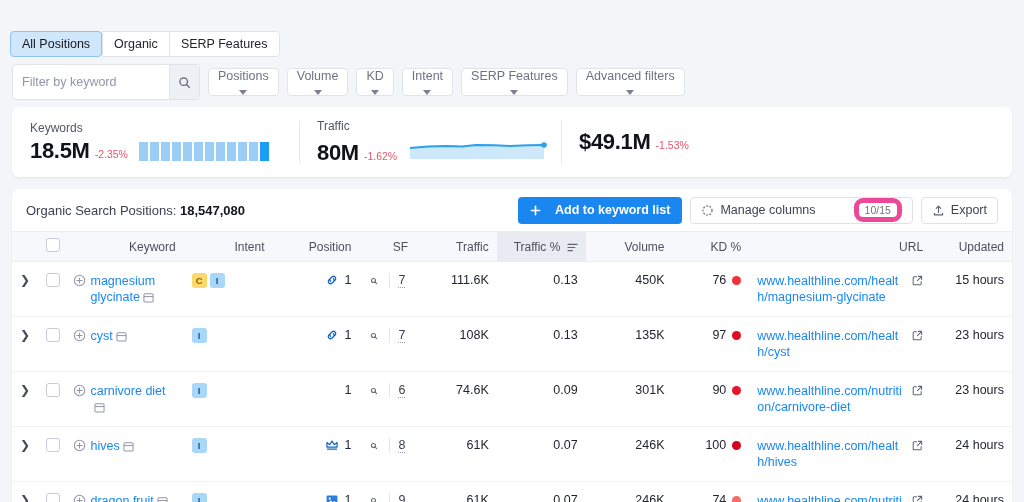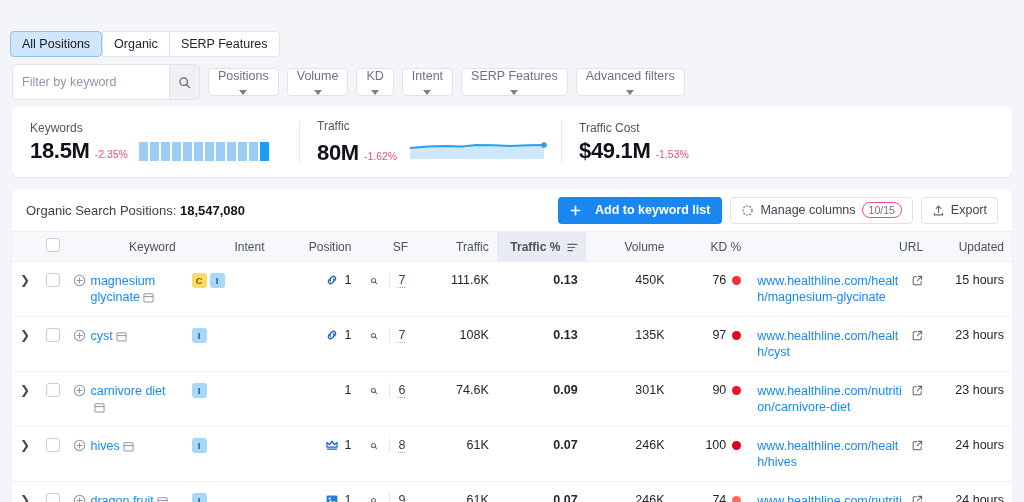--- a/index.html
+++ b/index.html
@@ -87,22 +87,22 @@
     font-size: 12.5px; font-weight: bold; cursor: pointer;
     font-family: "Liberation Sans", sans-serif;
   }
   .btn-ghost {
     display: flex; align-items: center; gap: 6px; height: 27px; padding: 0 10px;
     background: #fff; border: 1px solid #dfe1e9; border-radius: 4px;
     font-size: 12.5px; color: #3f4452; cursor: pointer;
     font-family: "Liberation Sans", sans-serif;
   }
   .pill {
-    border: 1px solid #ec4899; border-radius: 9px; font-size: 10.5px;
-    color: #6e7383; padding: 1px 6px;
+    border: 5px solid #ec4899; border-radius: 9px; font-size: 10.5px;
+    color: #6e7383; padding: 1px 6px; margin-left: 32px;
   }
 
   
   table { width: 100%; border-collapse: collapse; table-layout: fixed; }
   thead th {
     background: #f7f8fb; font-size: 12px; font-weight: normal; color: #4b505d;
     height: 30px; padding: 0 8px; border-top: 1px solid #edeef3; border-bottom: 1px solid #edeef3;
     vertical-align: middle;
   }
   thead th.sorted { background: #e9ebf2; }
@@ -110,21 +110,21 @@
     font-size: 12.5px; color: #23262e; padding: 11px 8px; vertical-align: top;
     border-bottom: 1px solid #f0f1f5;
   }
   .c-exp  { width: 26px; }
   .c-chk  { width: 26px; }
   .c-kw   { width: 118px; }
   .c-int  { width: 88px; }
   .c-pos  { width: 86px; }
   .c-sf   { width: 56px; }
   .c-tr   { width: 80px; }
-  .c-trp  { width: 88px; font-weight: bold; }
+  .c-trp  { width: 88px; }
   .c-vol  { width: 86px; }
   .c-kd   { width: 76px; }
   .c-url  { width: 180px; }
   .c-upd  { width: 80px; }
   .ta-r { text-align: right; }
   .ta-l { text-align: right; }
 
   .chev { color: #3f4characters; color: #444a57; font-size: 12px; cursor: pointer; line-height: 14px; }
   .cbox {
     width: 14px; height: 14px; border: 1px solid #c9ccd8; border-radius: 3px;
@@ -243,21 +243,20 @@
           <svg width="140" height="22" viewBox="0 0 140 22">
             <path d="M0,11 L18,9.5 L36,9 L52,9.5 L66,8 L84,8.3 L100,9 L118,8.2 L134,8 L134,22 L0,22 Z" fill="#cde8fa"></path>
             <polyline points="0,11 18,9.5 36,9 52,9.5 66,8 84,8.3 100,9 118,8.2 134,8" fill="none" stroke="#2ba0ec" stroke-width="2" stroke-linejoin="round"></polyline>
             <circle cx="134" cy="8" r="2.8" fill="#2ba0ec"></circle>
           </svg>
         </span>
       </div>
     </div>
 
     <div class="card" style="width:200px">
-      <div class="card-label">Traffic Cost</div>
       <div class="card-row">
         <span class="card-val">$49.1M</span>
         <span class="card-delta">-1.53%</span>
       </div>
     </div>
   </div>
 
   <div class="panel">
     <div class="panel-top">
       <div class="panel-title">

